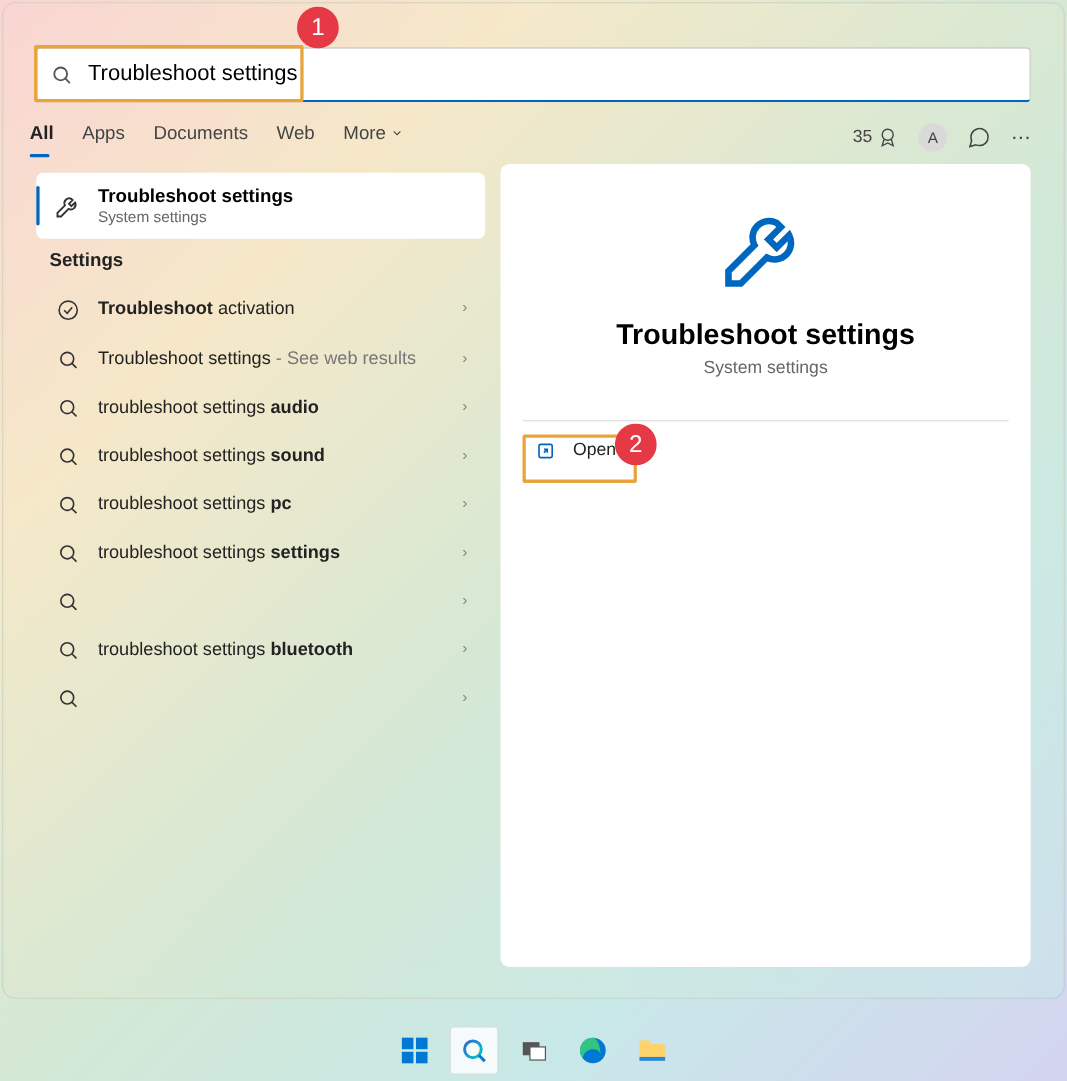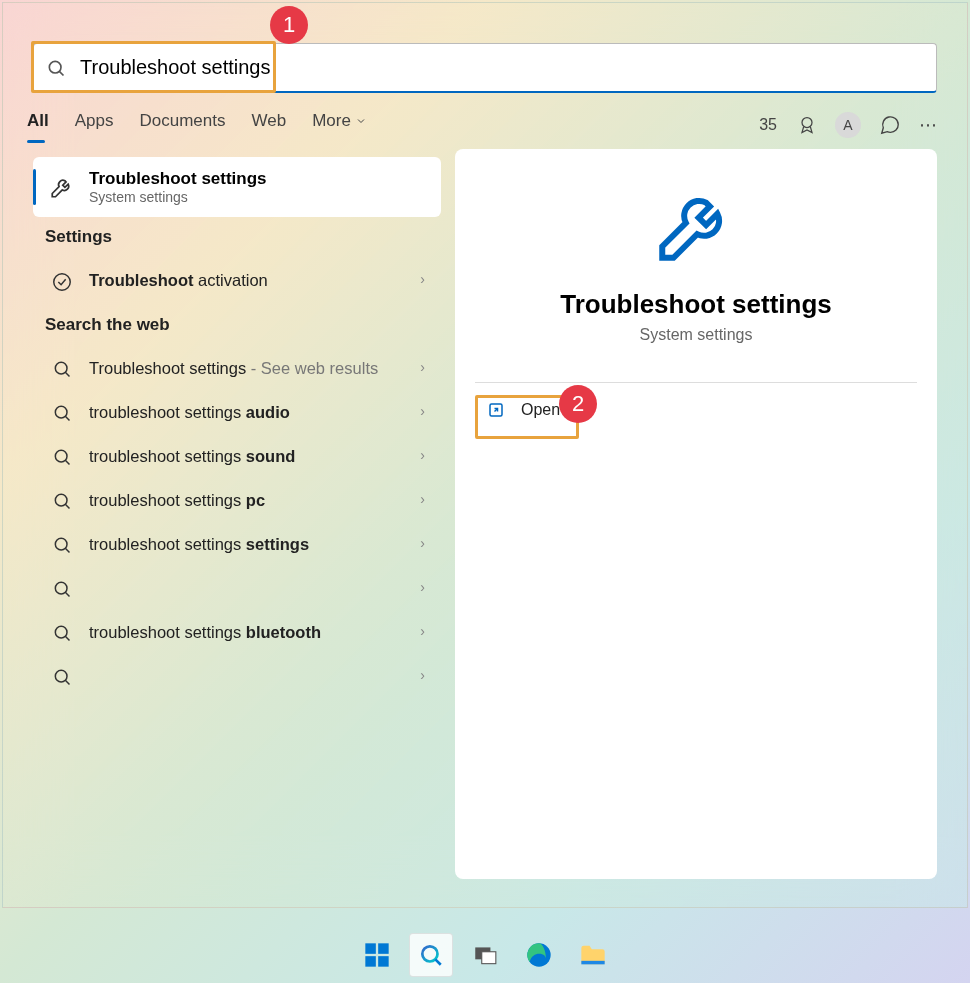--- a/index.html
+++ b/index.html
@@ -7,21 +7,21 @@
   width: 970px;
   height: 983px;
   background: linear-gradient(135deg, #f9d5d3 0%, #f5e8c8 25%, #d4e8d4 50%, #c8e8e8 75%, #d4d4f0 100%);
   position: relative;
   overflow: hidden;
 }
 .window {
   position: absolute;
   top: 2px; left: 2px; right: 2px; bottom: 75px;
   border: 1px solid rgba(0,0,0,0.08);
-  border-radius: 0;
+  border-radius: 12px;
   background: linear-gradient(135deg, rgba(249,213,211,0.5) 0%, rgba(245,232,200,0.5) 25%, rgba(212,232,212,0.5) 60%, rgba(200,232,232,0.5) 100%);
   backdrop-filter: blur(30px);
 }
 .search-bar {
   margin: 40px 30px 0 30px;
   height: 50px;
   background: #fff;
   border: 1px solid #bbb;
   border-bottom: 2px solid #0067c0;
   border-radius: 4px;
@@ -47,21 +47,21 @@
   font-size: 17px; color: #444;
 }
 .tab { cursor: pointer; padding-bottom: 8px; position: relative; }
 .tab.active { font-weight: 600; color: #222; }
 .tab.active::after {
   content: ''; position: absolute; left: 0; bottom: -4px; width: 18px; height: 3px;
   background: #0067c0; border-radius: 2px;
 }
 .tab-more { display: flex; align-items: center; gap: 4px; }
 .tabs-right { margin-left: auto; display: flex; align-items: center; gap: 18px; color: #444; }
-.rewards { display: flex; align-items: center; gap: 20px; font-size: 16px; justify-content: space-between; }
+.rewards { display: flex; align-items: center; gap: 4px; font-size: 16px; justify-content: space-between; }
 .avatar {
   width: 26px; height: 26px; border-radius: 50%; background: #d9d9d9;
   display: flex; align-items: center; justify-content: center; font-size: 14px;
 }
 .chat-icon, .more-dots { font-size: 18px; cursor: pointer; }
 .content { display: flex; margin: 10px 30px 0 30px; gap: 14px; height: 730px; }
 .left { width: 408px; padding-top: 8px; }
 .right {
   flex: 1; background: #fff; border-radius: 8px;
   padding: 30px 20px; display: flex; flex-direction: column; align-items: center;
@@ -172,21 +172,20 @@
         <div class="icon-slot">
           <svg width="22" height="22" viewBox="0 0 24 24" fill="none" stroke="currentColor" stroke-width="1.6">
               <circle cx="12" cy="12" r="9"></circle>
               <polyline points="8 12 11 15 16 9"></polyline>
             </svg>
         </div>
         <div><span class="bold">Troubleshoot</span><span> activation</span></div>
         <div class="chev">›</div>
       </div>
 
-      <div class="section-title">Search the web</div>
 
       <div class="list-item">
         <div class="icon-slot">
             <svg width="20" height="20" viewBox="0 0 24 24" fill="none" stroke="currentColor" stroke-width="1.8">
               <circle cx="11" cy="11" r="7"></circle>
               <line x1="21" y1="21" x2="16" y2="16"></line>
             </svg>
           </div>
         <div><span>Troubleshoot settings</span><span class="grey"> - See web results</span></div>
         <div class="chev">›</div>

